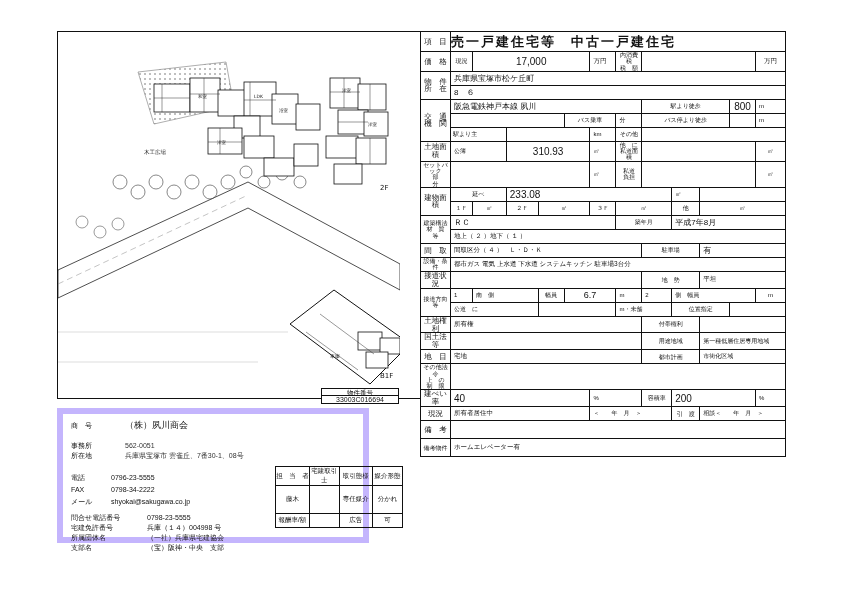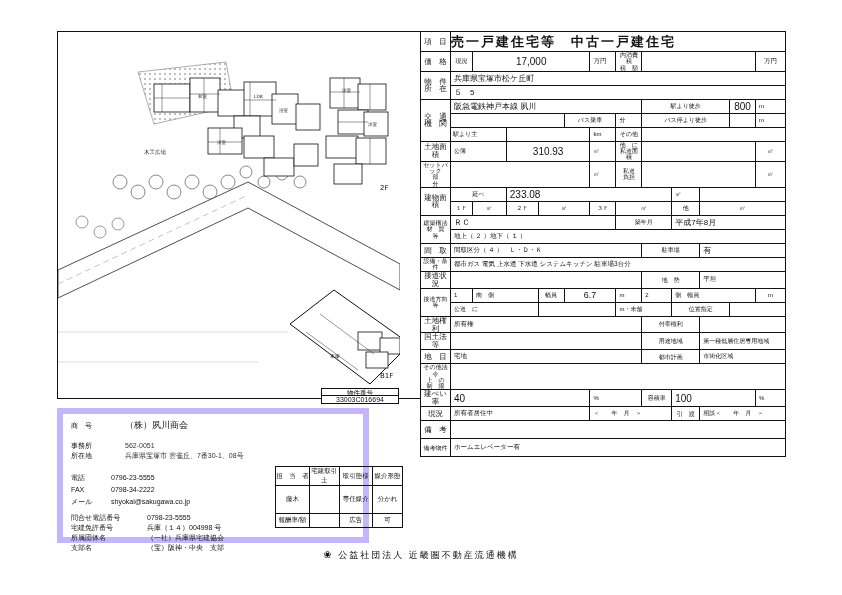--- a/index.html
+++ b/index.html
@@ -211,21 +211,21 @@
       </td>
       <td colspan="4"></td>
       <td class="val sm rgt">万円</td>
     </tr>
 
     <tr>
       <td class="lbl" rowspan="2">物　件<br>所　在</td>
       <td class="val" colspan="12">兵庫県宝塚市松ケ丘町</td>
     </tr>
     <tr>
-      <td class="val" colspan="12">５　5</td>
+      <td class="val" colspan="12">8　６</td>
     </tr>
 
     <tr>
       <td class="lbl" rowspan="3">交　通<br>機　関</td>
       <td class="val" colspan="7">阪急電鉄神戸本線 夙川</td>
       <td class="lbl xs" colspan="3">駅より徒歩</td>
       <td class="val rgt" style="font-size:10px">800</td>
       <td class="val xs">m</td>
     </tr>
     <tr>
@@ -363,21 +363,21 @@
     <tr>
       <td class="lbl xs" style="height:22px">その他法令<br>上　の　制　限</td>
       <td colspan="12"></td>
     </tr>
 
     <tr>
       <td class="lbl">建ぺい率</td>
       <td class="val ctr" colspan="5" style="font-size:10px">40</td>
       <td class="val xs" colspan="2">%</td>
       <td class="lbl xs">容積率</td>
-      <td class="val ctr" colspan="3" style="font-size:10px">100</td>
+      <td class="val ctr" colspan="3" style="font-size:10px">200</td>
       <td class="val xs">%</td>
     </tr>
 
     <tr>
       <td class="lbl">現況</td>
       <td class="val sm" colspan="5">
         <span>所有者居住中</span>
       </td>
       <td class="val xs" colspan="3">＜　　年　月　＞</td>
       <td class="lbl xs">引　渡</td>
@@ -443,18 +443,14 @@
       <tr>
         <td>報酬率/額</td>
         <td></td>
         <td>広告</td>
         <td>可</td>
       </tr>
     </tbody>
       </table>
   </div>
 
-  <div class="footer">
-    <span class="mk">❀</span>
-    <span>公益社団法人 近畿圏不動産流通機構</span>
-  </div>
 
 </div>
 
 </body></html>

